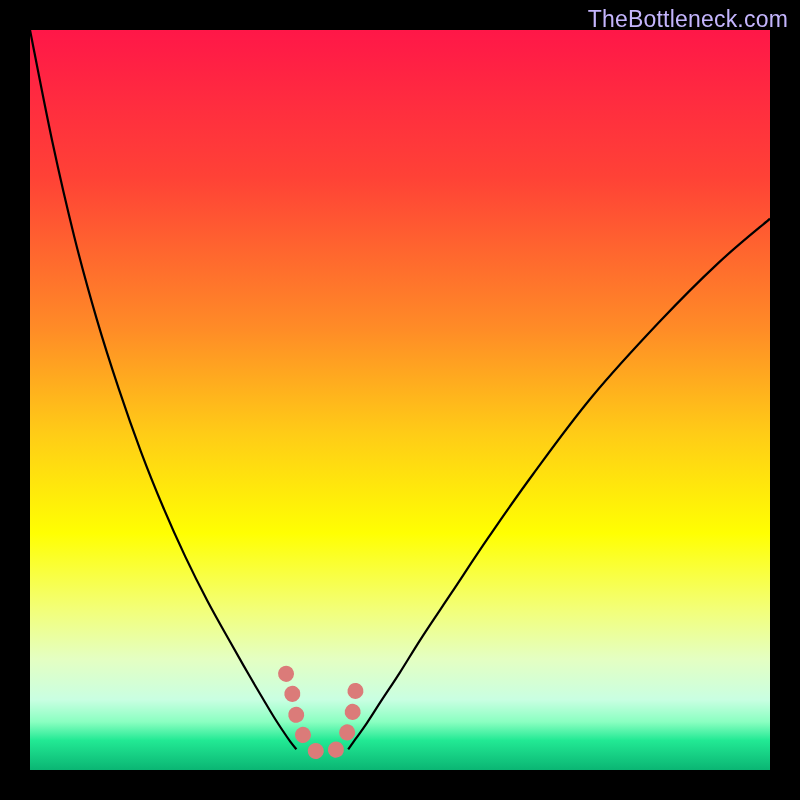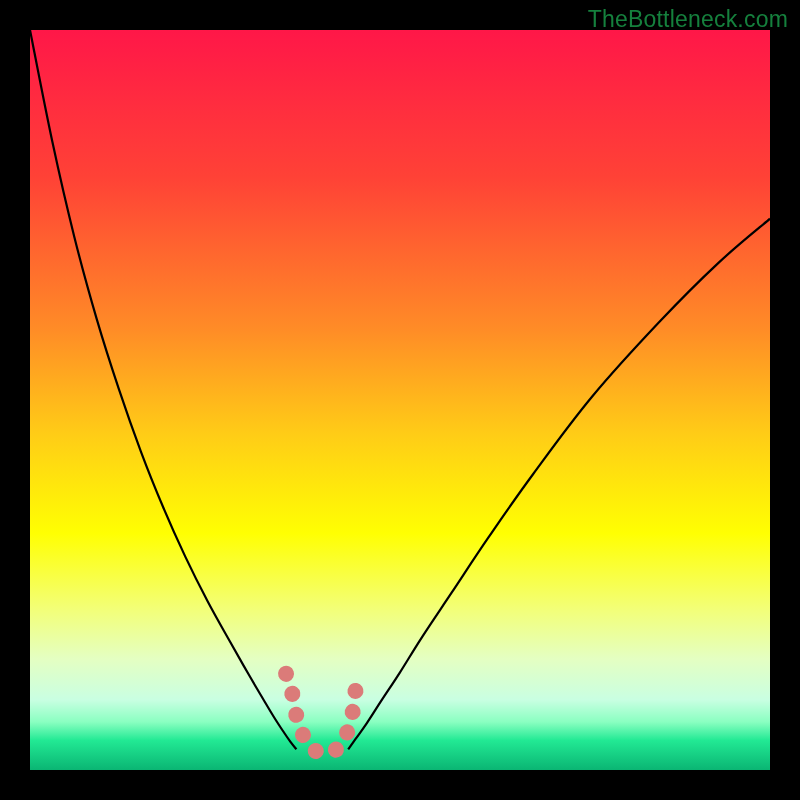--- a/index.html
+++ b/index.html
@@ -24,21 +24,21 @@
     top: 30px;
     left: 30px;
     width: 740px;
     height: 740px;
     overflow: hidden;
   }
   .watermark {
     position: absolute;
     top: 6px;
     right: 12px;
-    color: #15803d;
+    color: #c4b5fd;
     font-size: 23px;
     letter-spacing: 0.2px;
     font-weight: 500;
   }
   svg { display: block; }
 </style>
 </head>
 <body>
 
 <div class="frame">

